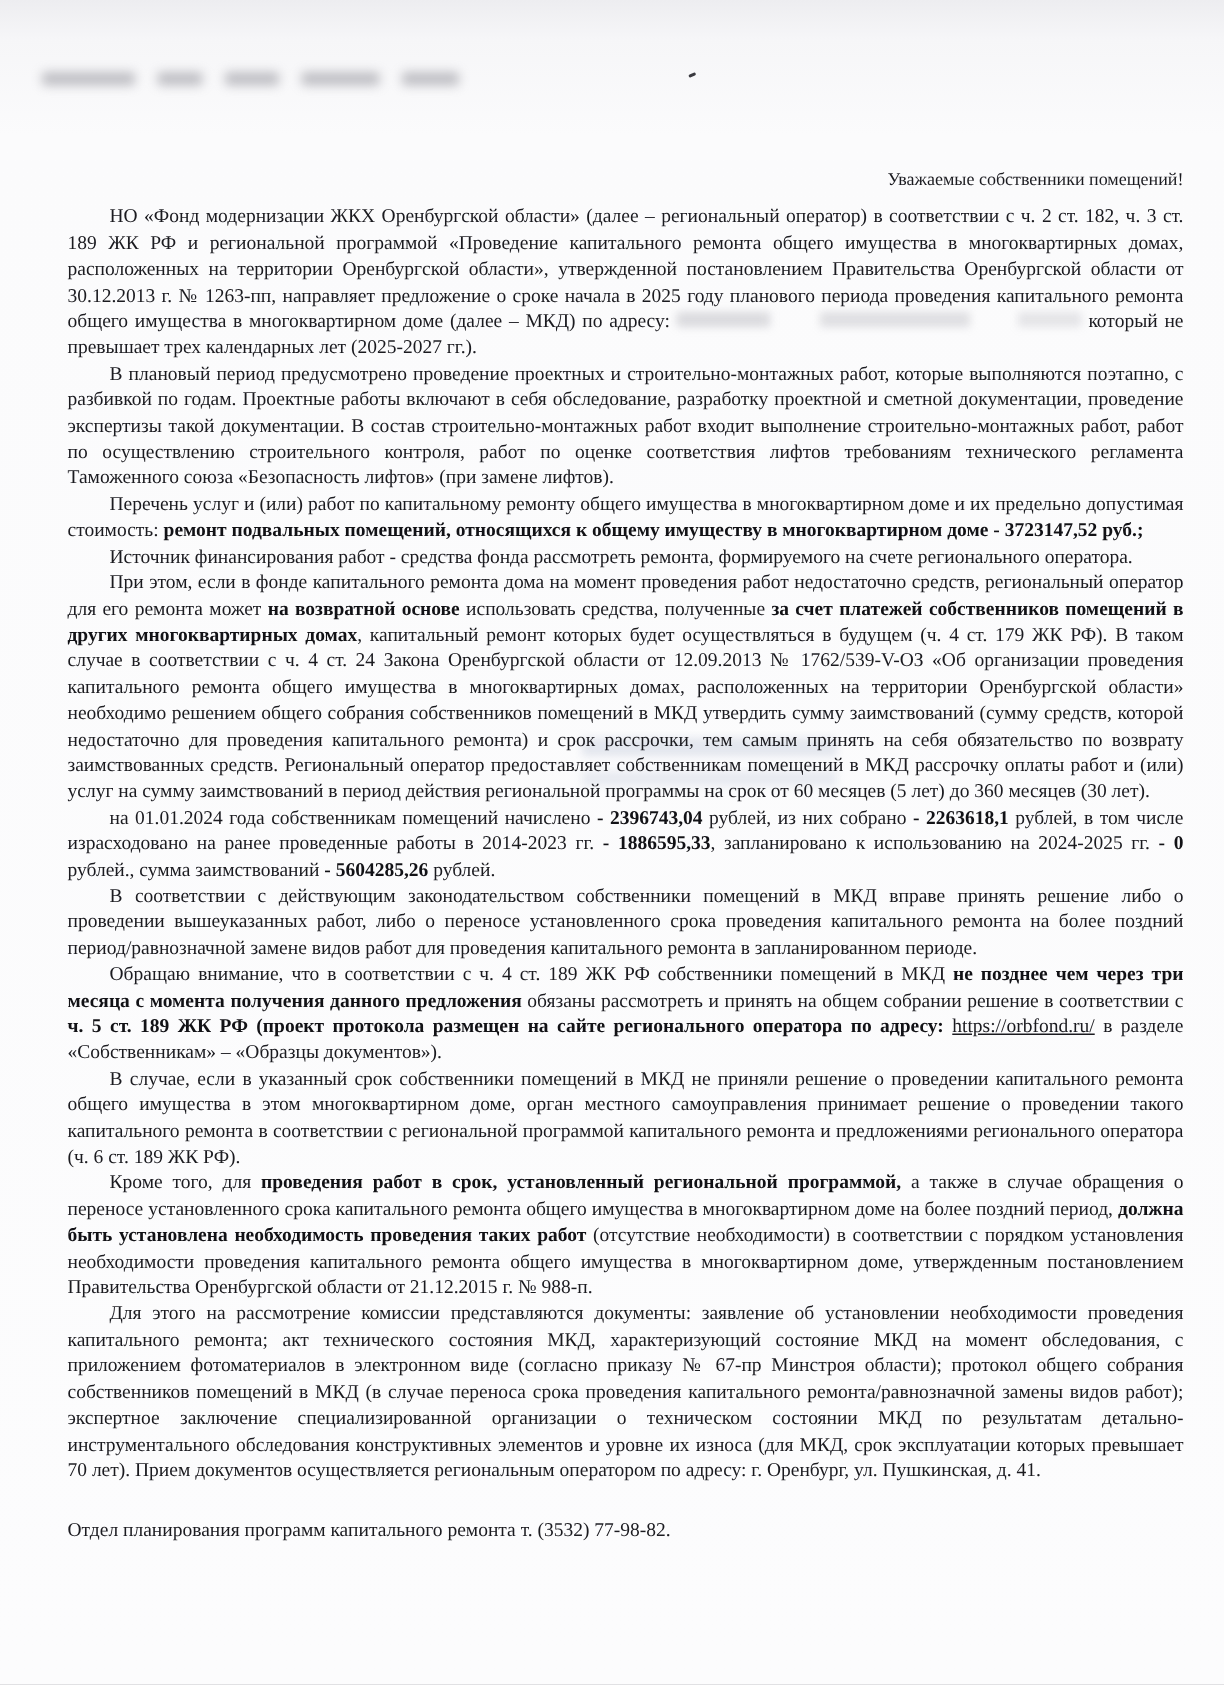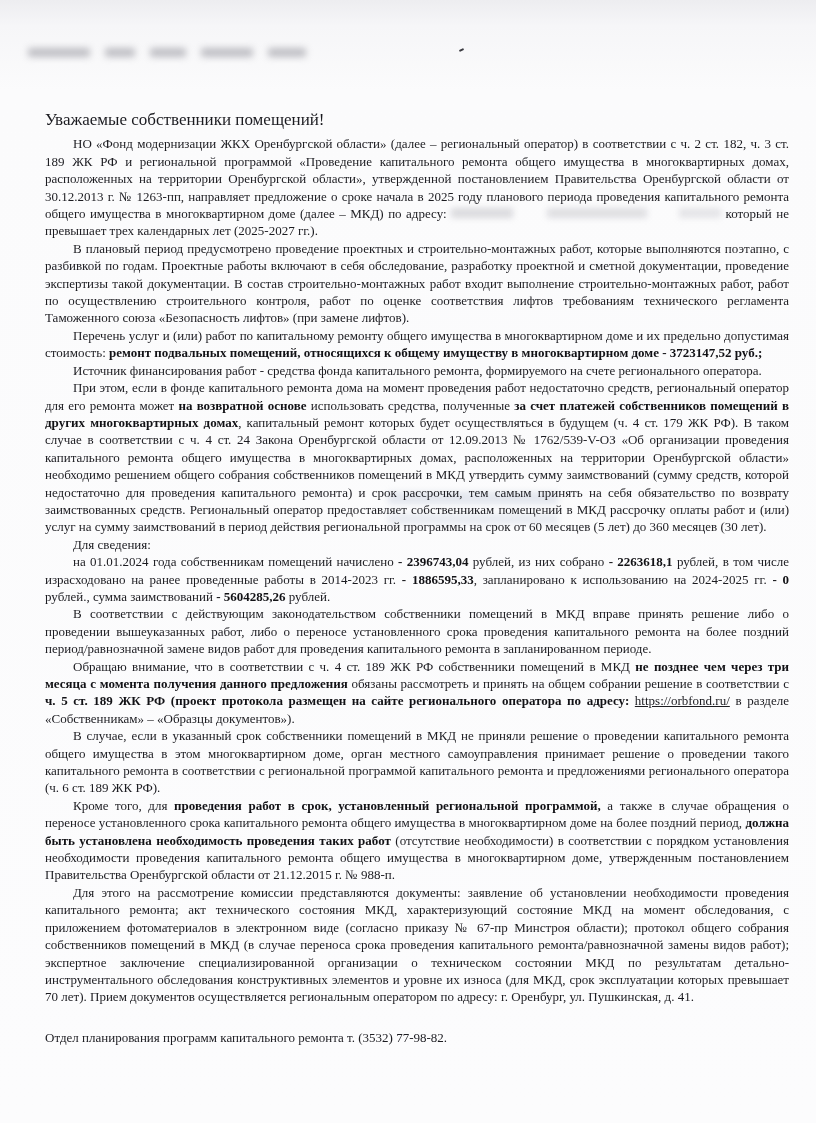--- a/index.html
+++ b/index.html
@@ -50,23 +50,23 @@
     pointer-events: none;
   }
   .content {
     position: absolute;
     left: 45px; right: 27px; top: 111px;
     font-size: 13px;
     line-height: 17.4px;
     text-align: justify;
   }
   .heading {
-    font-size: 17px;
+    font-size: 12px;
     font-weight: 400;
-    text-align: left;
+    text-align: right;
     margin: 0 0 7px 0;
   }
   .para { margin: 0; text-indent: 28px; }
   .para .bold { font-weight: 700; color: #121216; }
   .para .underline { text-decoration: underline; }
   .redaction-inline {
     display: inline-block;
     width: 270px;
     height: 10px;
     vertical-align: baseline;
@@ -101,23 +101,22 @@
   <div class="ink-speck"></div>
   <div class="ghost"></div>
 
   <div class="content">
     <h1 class="heading">Уважаемые собственники помещений!</h1>
 
     <div>
         <p class="para"><span>НО «Фонд модернизации ЖКХ Оренбургской области» (далее – региональный оператор) в соответствии с ч. 2 ст. 182, ч. 3 ст. 189 ЖК РФ и региональной программой «Проведение капитального ремонта общего имущества в многоквартирных домах, расположенных на территории Оренбургской области», утвержденной постановлением Правительства Оренбургской области от 30.12.2013 г. № 1263-пп, направляет предложение о сроке начала в 2025 году планового периода проведения капитального ремонта общего имущества в многоквартирном доме (далее – МКД) по адресу: </span><span class="redaction-inline"></span><span> который не превышает трех календарных лет (2025-2027 гг.).</span></p>
         <p class="para"><span>В плановый период предусмотрено проведение проектных и строительно-монтажных работ, которые выполняются поэтапно, с разбивкой по годам. Проектные работы включают в себя обследование, разработку проектной и сметной документации, проведение экспертизы такой документации. В состав строительно-монтажных работ входит выполнение строительно-монтажных работ, работ по осуществлению строительного контроля, работ по оценке соответствия лифтов требованиям технического регламента Таможенного союза «Безопасность лифтов» (при замене лифтов).</span></p>
         <p class="para"><span>Перечень услуг и (или) работ по капитальному ремонту общего имущества в многоквартирном доме и их предельно допустимая стоимость: </span><span class="bold">ремонт подвальных помещений, относящихся к общему имуществу в многоквартирном доме - 3723147,52 руб.;</span></p>
-        <p class="para"><span>Источник финансирования работ - средства фонда капитального ремонта, формируемого на счете регионального оператора.</span></p>
+        <p class="para"><span>Источник финансирования работ - средства фонда рассмотреть ремонта, формируемого на счете регионального оператора.</span></p>
         <p class="para"><span>При этом, если в фонде капитального ремонта дома на момент проведения работ недостаточно средств, региональный оператор для его ремонта может </span><span class="bold">на возвратной основе</span><span> использовать средства, полученные </span><span class="bold">за счет платежей собственников помещений в других многоквартирных домах</span><span>, капитальный ремонт которых будет осуществляться в будущем (ч. 4 ст. 179 ЖК РФ). В таком случае в соответствии с ч. 4 ст. 24 Закона Оренбургской области от 12.09.2013 № 1762/539-V-ОЗ «Об организации проведения капитального ремонта общего имущества в многоквартирных домах, расположенных на территории Оренбургской области» необходимо решением общего собрания собственников помещений в МКД утвердить сумму заимствований (сумму средств, которой недостаточно для проведения капитального ремонта) и срок рассрочки, тем самым принять на себя обязательство по возврату заимствованных средств. Региональный оператор предоставляет собственникам помещений в МКД рассрочку оплаты работ и (или) услуг на сумму заимствований в период действия региональной программы на срок от 60 месяцев (5 лет) до 360 месяцев (30 лет).</span></p>
-        <p class="para"><span>Для сведения:</span></p>
         <p class="para"><span>на 01.01.2024 года собственникам помещений начислено </span><span class="bold">- 2396743,04</span><span> рублей, из них собрано </span><span class="bold">- 2263618,1</span><span> рублей, в том числе израсходовано на ранее проведенные работы в 2014-2023 гг. </span><span class="bold">- 1886595,33</span><span>, запланировано к использованию на 2024-2025 гг. </span><span class="bold">- 0</span><span> рублей., сумма заимствований </span><span class="bold">- 5604285,26</span><span> рублей.</span></p>
         <p class="para"><span>В соответствии с действующим законодательством собственники помещений в МКД вправе принять решение либо о проведении вышеуказанных работ, либо о переносе установленного срока проведения капитального ремонта на более поздний период/равнозначной замене видов работ для проведения капитального ремонта в запланированном периоде.</span></p>
         <p class="para"><span>Обращаю внимание, что в соответствии с ч. 4 ст. 189 ЖК РФ собственники помещений в МКД </span><span class="bold">не позднее чем через три месяца с момента получения данного предложения</span><span> обязаны рассмотреть и принять на общем собрании решение в соответствии с </span><span class="bold">ч. 5 ст. 189 ЖК РФ (проект протокола размещен на сайте регионального оператора по адресу:</span><span> </span><span class="underline">https://orbfond.ru/</span><span> в разделе «Собственникам» – «Образцы документов»).</span></p>
         <p class="para"><span>В случае, если в указанный срок собственники помещений в МКД не приняли решение о проведении капитального ремонта общего имущества в этом многоквартирном доме, орган местного самоуправления принимает решение о проведении такого капитального ремонта в соответствии с региональной программой капитального ремонта и предложениями регионального оператора (ч. 6 ст. 189 ЖК РФ).</span></p>
         <p class="para"><span>Кроме того, для </span><span class="bold">проведения работ в срок, установленный региональной программой,</span><span> а также в случае обращения о переносе установленного срока капитального ремонта общего имущества в многоквартирном доме на более поздний период, </span><span class="bold">должна быть установлена необходимость проведения таких работ</span><span> (отсутствие необходимости) в соответствии с порядком установления необходимости проведения капитального ремонта общего имущества в многоквартирном доме, утвержденным постановлением Правительства Оренбургской области от 21.12.2015 г. № 988-п.</span></p>
         <p class="para"><span>Для этого на рассмотрение комиссии представляются документы: заявление об установлении необходимости проведения капитального ремонта; акт технического состояния МКД, характеризующий состояние МКД на момент обследования, с приложением фотоматериалов в электронном виде (согласно приказу № 67-пр Минстроя области); протокол общего собрания собственников помещений в МКД (в случае переноса срока проведения капитального ремонта/равнозначной замены видов работ); экспертное заключение специализированной организации о техническом состоянии МКД по результатам детально-инструментального обследования конструктивных элементов и уровне их износа (для МКД, срок эксплуатации которых превышает 70 лет). Прием документов осуществляется региональным оператором по адресу: г. Оренбург, ул. Пушкинская, д. 41.</span></p>
       </div>
 
     <p class="para signature">Отдел планирования программ капитального ремонта т. (3532) 77-98-82.</p>
   </div>

